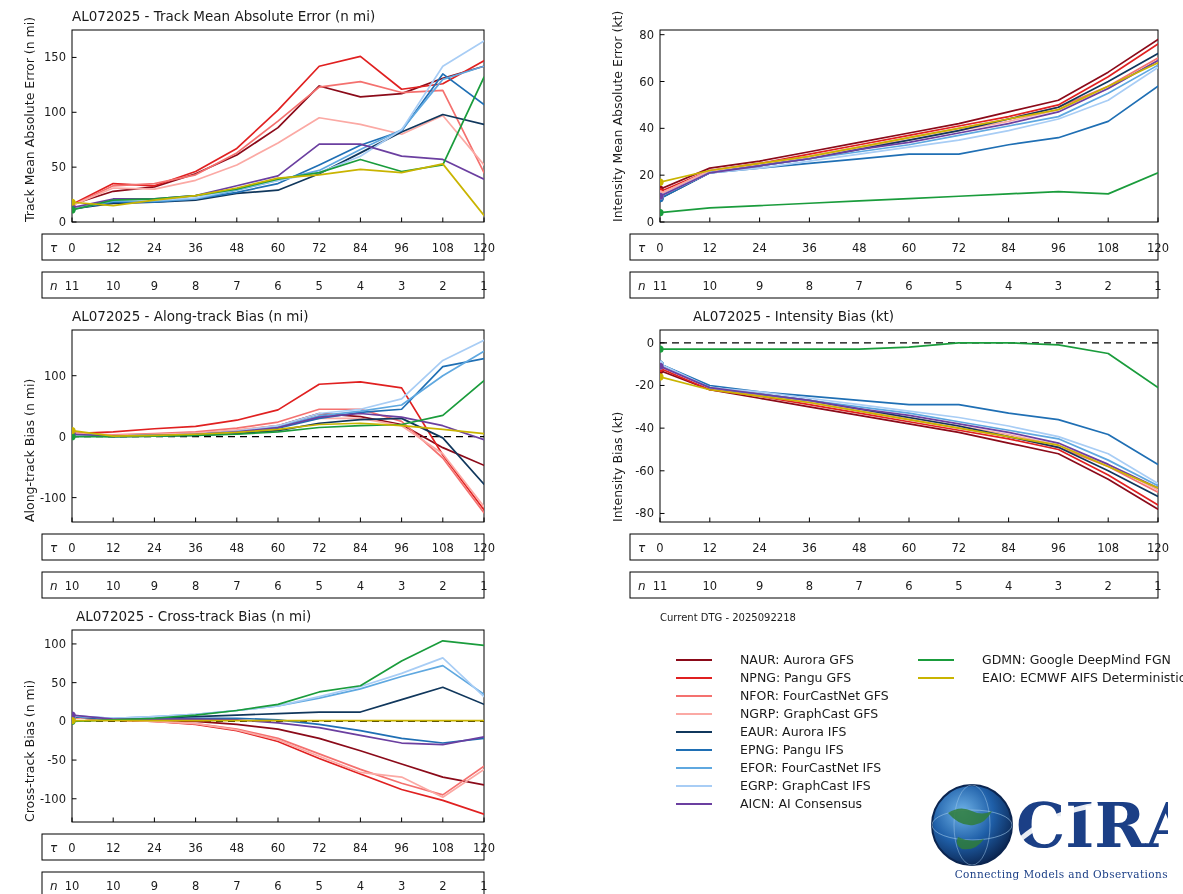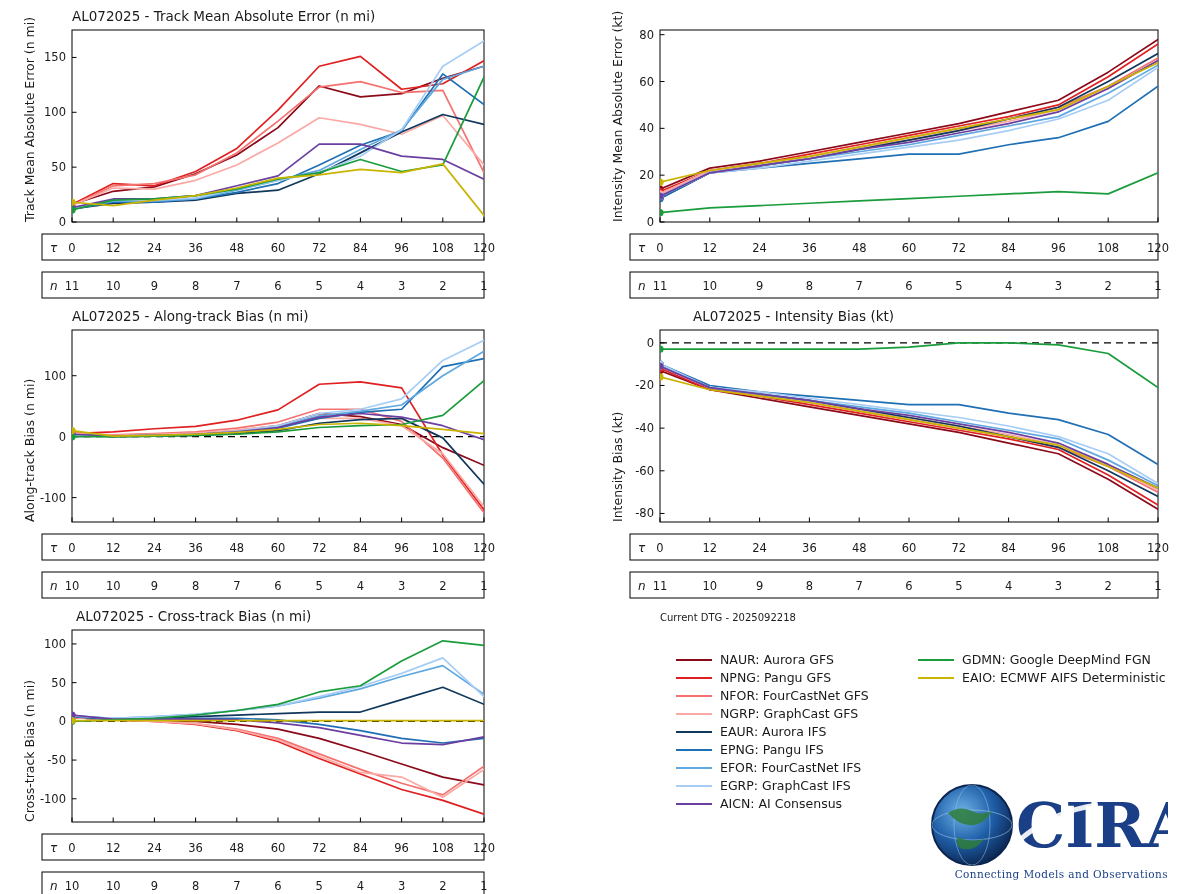--- a/index.html
+++ b/index.html
@@ -4,21 +4,21 @@
 <style>
   html,body{margin:0;padding:0;background:#ffffff;}
   body{width:1183px;height:894px;font-family:"DejaVu Sans",sans-serif;color:#000;overflow:hidden;}
   #root{position:relative;width:1183px;height:894px;}
   .ptitle{font-size:13.5px;color:#1a1a1a;white-space:nowrap;}
   .ylabel{position:absolute;font-size:12.5px;color:#1a1a1a;transform-origin:0 0;transform:rotate(-90deg);white-space:nowrap;}
   svg{display:block;}
   .tick{font-size:11.5px;fill:#1a1a1a;}
   .axhdr{font-size:12px;fill:#1a1a1a;font-style:italic;}
   .legend-title{font-size:10px;color:#1a1a1a;}
-  .leg-row{display:flex;align-items:center;margin-bottom:3px;}
+  .leg-row{display:flex;align-items:center;margin-bottom:3px;gap:20px;}
   .leg-line{width:36px;height:0;border-top:2.2px solid #000;margin-right:8px;flex:0 0 36px;}
   .leg-label{font-size:12.5px;color:#1a1a1a;white-space:nowrap;}
   .legcol{position:absolute;}
   .cira{position:absolute;left:928px;top:775px;width:240px;height:110px;}
   .cira-text{position:absolute;left:940px;top:868px;width:228px;text-align:right;font-size:10.5px;color:#1b3f86;letter-spacing:0.4px;font-family:"DejaVu Serif",serif;}
 </style>
 </head>
 <body>
 
 <div id="root">

